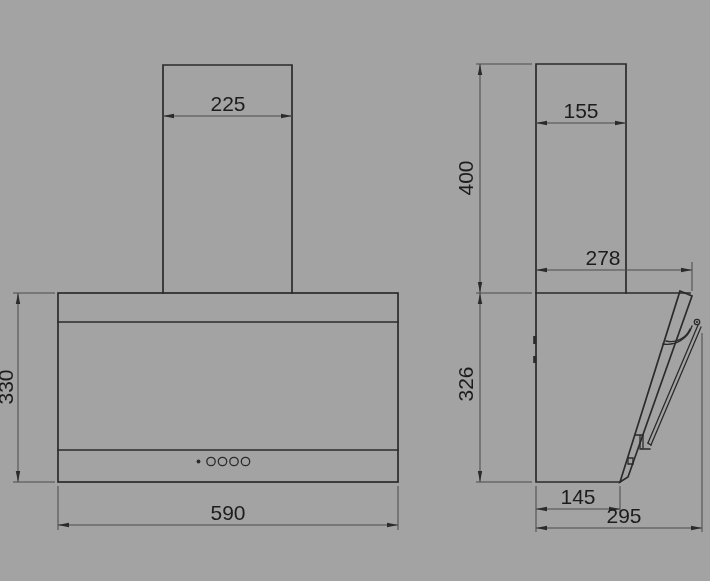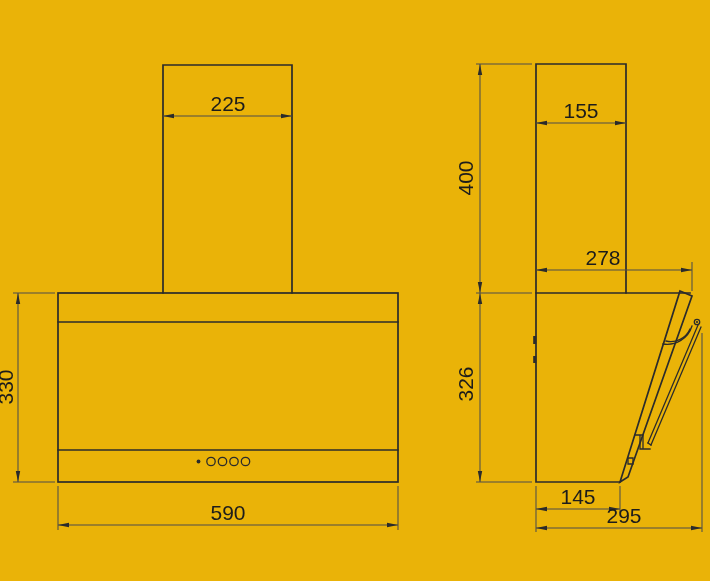--- a/index.html
+++ b/index.html
@@ -1,16 +1,16 @@
 <!DOCTYPE html>
 <html><head>
 <meta charset="utf-8">
 <style>
   html,body{margin:0;padding:0;background:#ffffff;}
-  .stage{position:relative;width:710px;height:581px;background:#eab308;overflow:hidden;}
+  .stage{position:relative;width:710px;height:581px;background:#a3a3a3;overflow:hidden;}
   svg{display:block;}
   .obj{stroke:#2b2b2b;stroke-width:1.7;fill:none;stroke-linecap:square;}
   .obj-thin{stroke:#2b2b2b;stroke-width:1.3;fill:none;stroke-linecap:square;}
   .dim{stroke:#4d4d4d;stroke-width:1.05;fill:none;stroke-linecap:butt;}
   .arrow{fill:#2b2b2b;stroke:none;}
   .solid{fill:#2b2b2b;stroke:none;}
   .dim-text{font-family:"Liberation Sans","DejaVu Sans",sans-serif;font-size:21px;fill:#1c1c1c;}
 </style>
 </head>
 <body>

